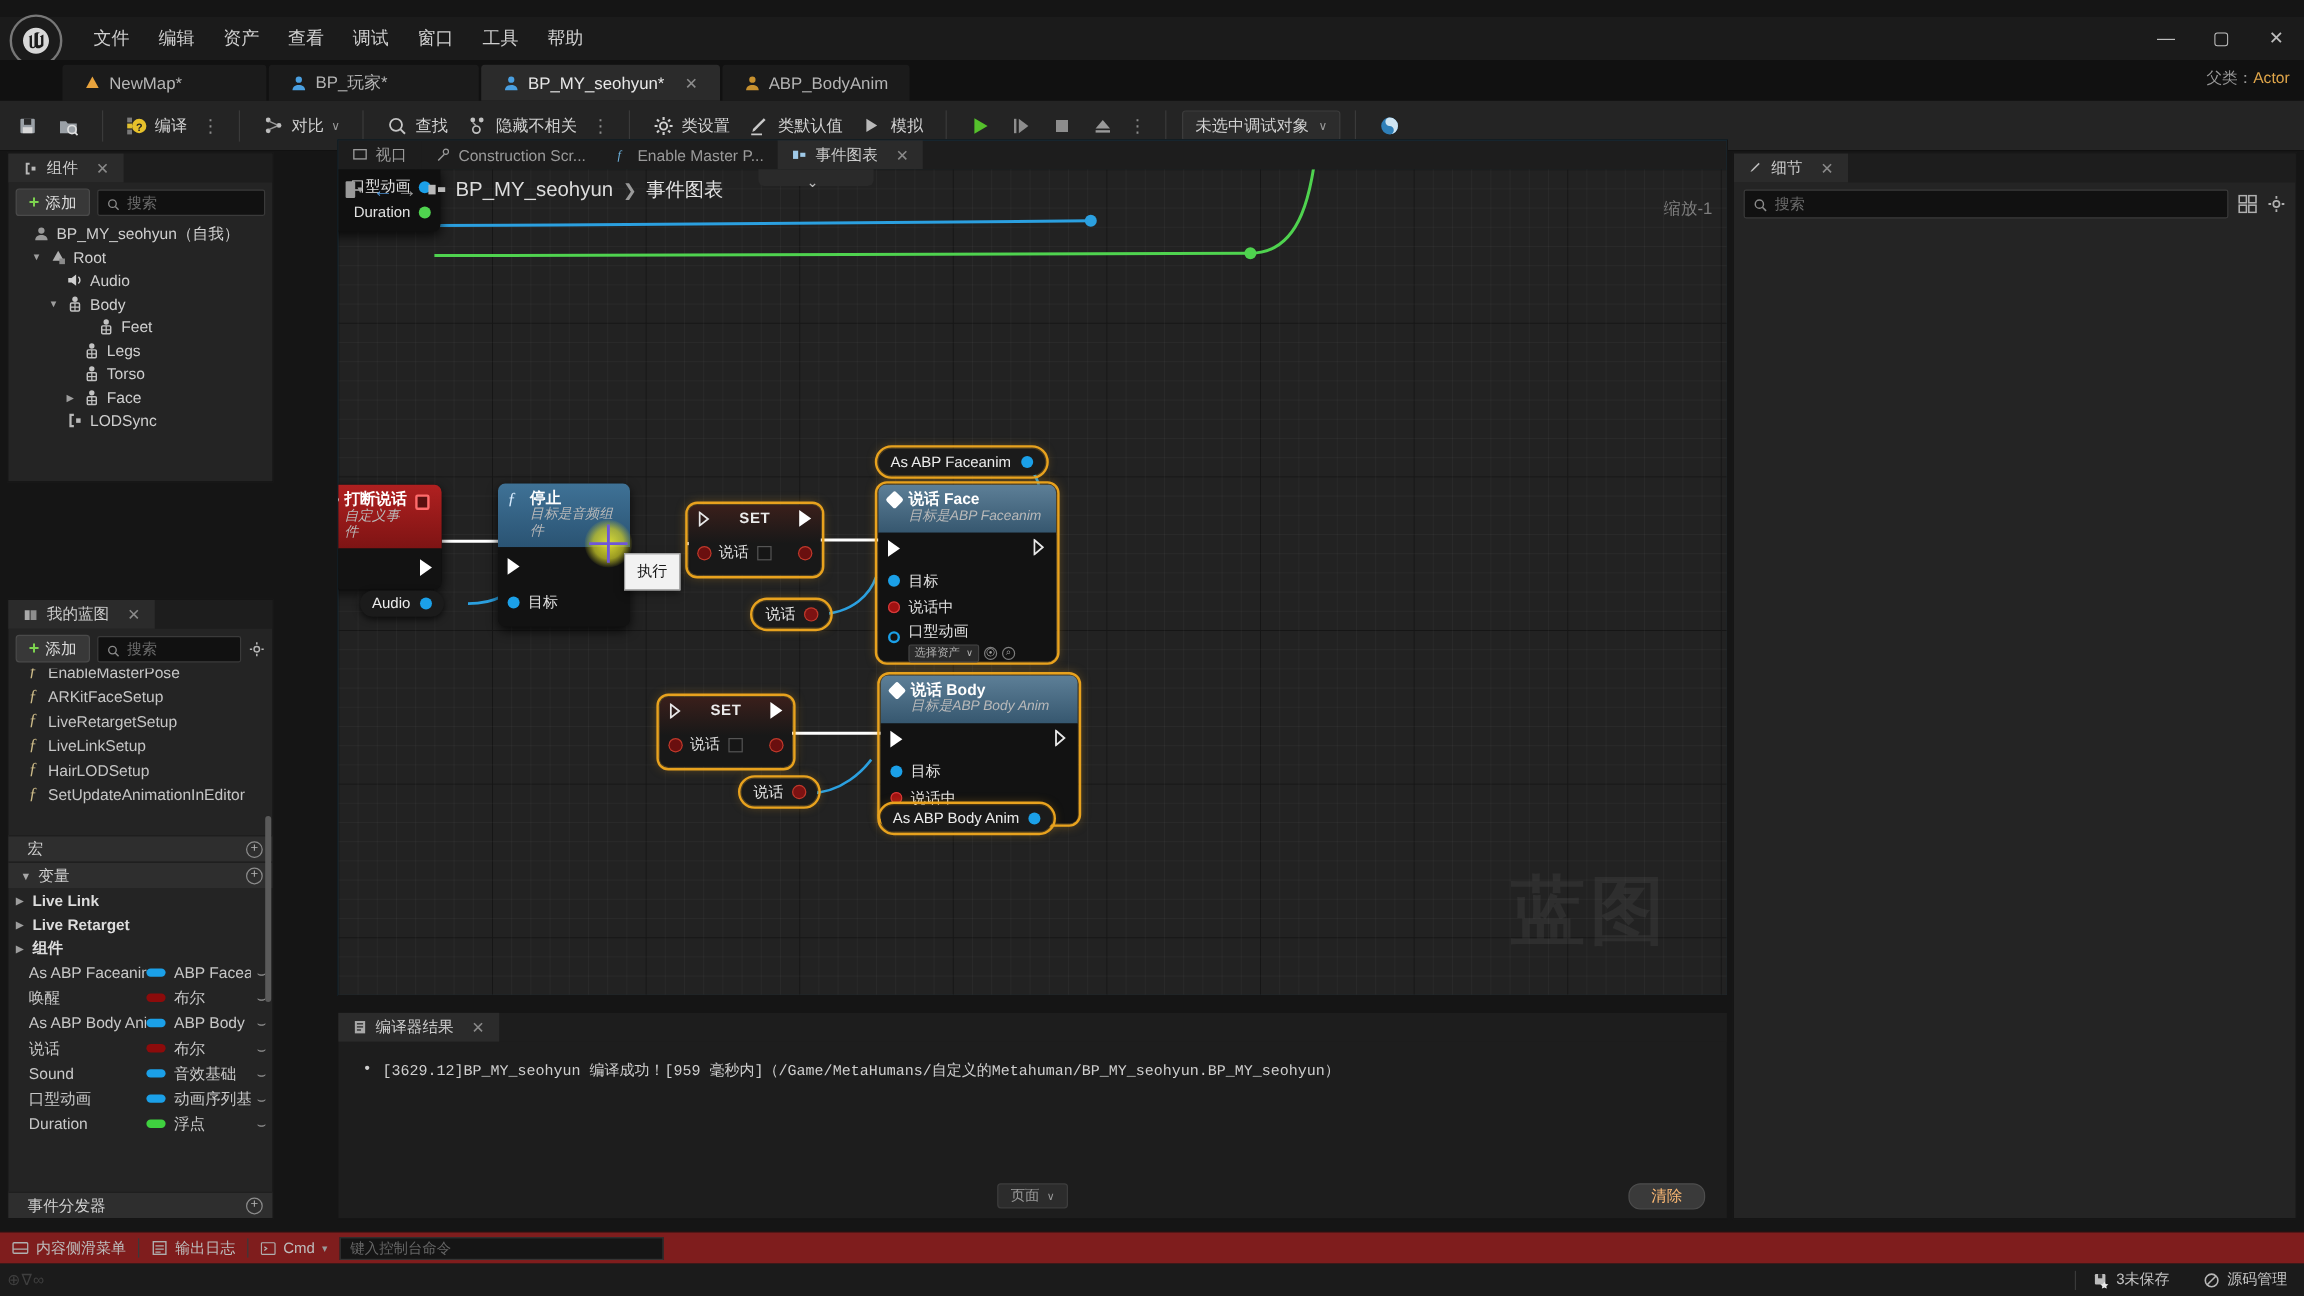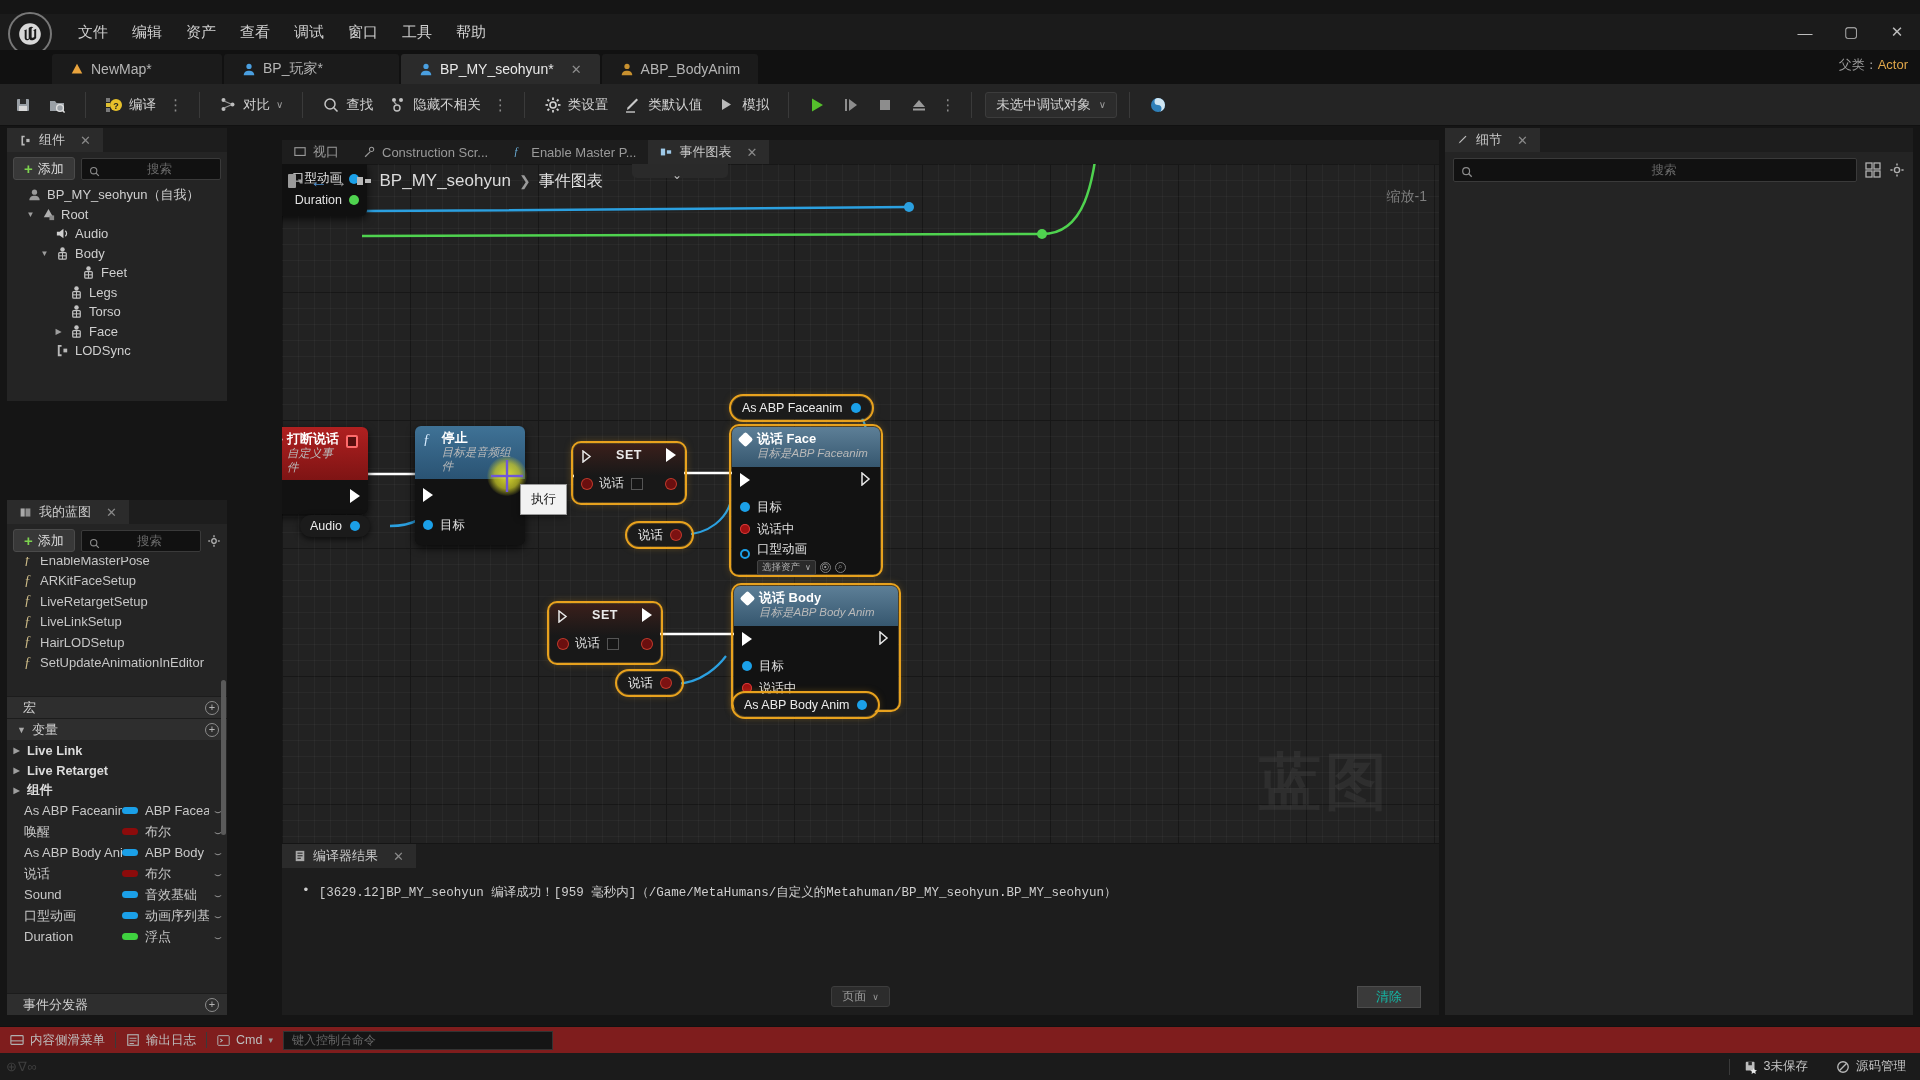--- a/index.html
+++ b/index.html
@@ -45,21 +45,21 @@
 
   
   .panel { position:absolute; background:#242424; border:1px solid #151515; }
   .ptabbar { height:24px; background:#1d1d1d; display:flex; align-items:stretch; }
   .ptab { display:flex; align-items:center; gap:7px; padding:0 12px; font-size:13px; color:#cbcbcb; background:#2b2b2b; }
   .ptab .xs { margin-left:8px; color:#8a8a8a; font-size:13px; }
   .ptab.inactive { background:#1d1d1d; color:#9a9a9a; }
 
   
   .searchbox { display:flex; align-items:center; gap:6px; height:22px; background:#111; border:1px solid #3a3a3a; border-radius:2px; padding:0 7px; }
-  .searchbox input { background:transparent; border:0; outline:0; color:#84cc16; font-size:12.5px; font-family:inherit; width:100%;text-align:center; }
+  .searchbox input { background:transparent; border:0; outline:0; color:#84cc16; font-size:12.5px; font-family:inherit; width:100%; }
   .searchbox input::placeholder { color:#6a6a6a; }
 
   .addbtn { display:flex; align-items:center; gap:5px; height:23px; padding:0 10px; background:#383838; border:1px solid #4a4a4a; border-radius:3px; font-size:13px; color:#dcdcdc; }
   .plus { color:#7dd34f; font-size:15px; font-weight:bold; line-height:1; }
 
   
   .tree { font-size:13px; color:#cfcfcf; }
   .trow { display:flex; align-items:center; height:19.5px; padding-left:4px; gap:5px; white-space:nowrap; }
   .arrow { width:11px; text-align:center; color:#9e9e9e; font-size:8px; flex:none; }
   .ticon { width:15px; height:15px; flex:none; }
@@ -123,21 +123,21 @@
   .cursor-cross { position:absolute; z-index:41; }
   .tip { position:absolute; background:#f2f2f2; color:#1a1a1a; font-size:12.5px; padding:6px 10px; border:1px solid #999; z-index:45; box-shadow:0 2px 6px rgba(0,0,0,.5); }
 
   
   .det-msg { text-align:center; font-size:13px; color:#9c9c9c; margin-top:44px; padding:0 20px; line-height:1.5; }
 
   
   .cr-line { display:flex; align-items:flex-start; gap:9px; font-size:12.5px; color:#cfcfcf; font-family:"Liberation Mono", monospace; }
   .cr-bullet { color:#cfcfcf; font-size:13px; line-height:1.1; }
   .pagebtn { display:flex; align-items:center; gap:6px; height:21px; padding:0 10px; background:#2c2c2c; border:1px solid #3d3d3d; border-radius:3px; font-size:12px; color:#9a9a9a; }
-  .clearbtn { display:flex; align-items:center; justify-content:center; height:22px; padding:0 18px; background:#3a3a3a; border:1px solid #4d4d4d; border-radius:0; font-size:13px; color:#14b8a6; }
+  .clearbtn { display:flex; align-items:center; justify-content:center; height:22px; padding:0 18px; background:#3a3a3a; border:1px solid #4d4d4d; border-radius:10px; font-size:13px; color:#fdba74; }
 
   
   .cmdbar { position:absolute; left:0; bottom:27px; width:1920px; height:27px; background:#7f1d1d; display:flex; align-items:center; border-top:1px solid #111; }
   .cmdseg { display:flex; align-items:center; gap:6px; padding:0 10px; height:27px; font-size:12.5px; color:#bdbdbd; }
   .cmdinput { flex:1; height:19px; background:#151515; border:1px solid #333; margin-right:8px; display:flex; align-items:center; padding:0 8px; font-size:12px; color:#666; max-width:270px; }
   .statusbar { position:absolute; left:0; bottom:0; width:1920px; height:27px; background:#1b1b1b; display:flex; align-items:center; justify-content:flex-end; gap:0; }
   .sb-item { display:flex; align-items:center; gap:6px; padding:0 14px; height:27px; font-size:12.5px; color:#c3c3c3; }
   .sb-div { width:1px; height:16px; background:#3a3a3a; }
   .wmark { position:absolute; left:6px; bottom:6px; font-size:13px; color:#3f3f3f; letter-spacing:1px; }
 </style>
@@ -639,21 +639,21 @@
       <div style="display:flex;align-items:center">
         <span class="caret"></span>
         <span>事件分发器</span>
       </div>
       <span class="circplus">+</span>
     </div>
 
     <div style="position:absolute; right:1px; top:180px; width:5px; height:155px; background:#5a5a5a; border-radius:3px;"></div>
   </div>
 
-  <div class="panel" style="left:281px; top:139px; width:1159px; height:714px; background:#0c4a6e;">
+  <div class="panel" style="left:281px; top:116px; width:1159px; height:714px; background:#0c4a6e;">
     <div class="ptabbar">
       <div class="ptab inactive">
         <span class="ico" style="width:12px;height:12px">
           <svg viewBox="0 0 14 14">
               <rect x="1" y="2" width="12" height="9" fill="none" stroke="#9a9a9a" stroke-width="1.3"></rect>
             </svg>
         </span>
         <span>视口</span>
       </div>
       <div class="ptab inactive">

